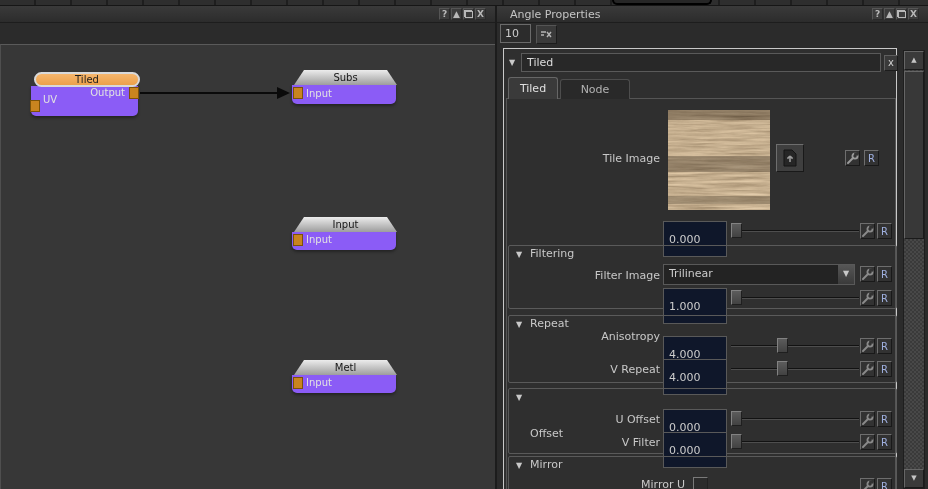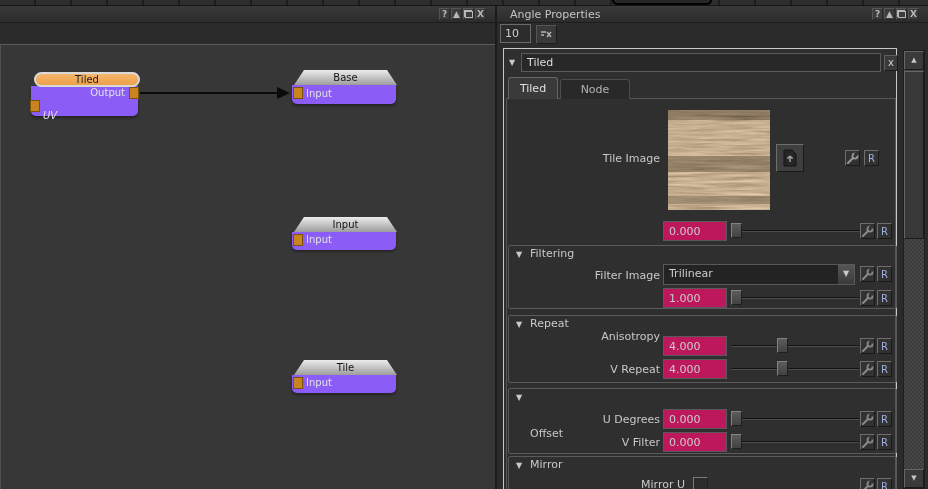--- a/index.html
+++ b/index.html
@@ -72,21 +72,21 @@
   .tab { height:22px; border:1px solid #666; border-bottom:none; border-radius:3px 3px 0 0;
     text-align:center; }
   #tab-tiled { left:4px; top:28px; width:50px; background:#3a3a3a; color:#e0e0e0;
     line-height:21px; z-index:3; }
   #tab-node { left:56px; top:30px; width:70px; height:20px; background:#292929;
     color:#b2b2b2; line-height:19px; border-color:#4d4d4d; z-index:1; }
   #tabpage { left:2px; top:49px; width:390px; height:400px; background:#2f2f2f;
     border:1px solid #555; }
 
   .lbl { position:absolute; left:0; width:156px; text-align:right; color:#c8c8c8; }
-  .field { position:absolute; width:64px; height:20px; background:#be185d;
+  .field { position:absolute; width:64px; height:36px; background:#0f172a;
     border:1px solid #595959; color:#ccc; font-size:11px; padding-left:5px;
     font-family:"DejaVu Sans", sans-serif; }
   .slider { position:absolute; width:128px; height:17px; }
   .groove { position:absolute; left:0; right:0; top:8px; height:2px; background:#121212;
     border-bottom:1px solid #4e4e4e; }
   .handle { position:absolute; top:1px; width:11px; height:15px;
     background:linear-gradient(#5c5c5c,#424242); border:1px solid;
     border-color:#828282 #1f1f1f #1f1f1f #828282; }
   .minibtn { position:absolute; width:15px; height:16px; background:#323232;
     border:1px solid; border-color:#6e6e6e #191919 #191919 #6e6e6e;
@@ -145,36 +145,36 @@
 
 <div class="abs" id="canvas">
   <div class="abs" id="wire" style="position:absolute;left:139px;top:47px;"></div>
   <div class="abs" id="wirehead" style="position:absolute;left:276px;top:42px;"></div>
 
   <div id="tiled-head" style="position:absolute;left:33px;top:27px;" class="nodehead">Tiled</div>
   <div class="nodebody" id="tiled-body" style="left:30px;top:41px;width:107px;height:30px;">
     <span style="position:absolute;right:13px;top:1px;">Output</span>
     <span class="port" style="right:-1px;top:1px;"></span>
     <span class="port" style="left:-1px;top:14px;"></span>
-    <span style="position:absolute;left:12px;top:24px;font-style:italic;">UV</span>
-  </div>
-
-  <div class="trap" style="left:293px;top:25px;width:103px;">Base</div>
+    <span style="position:absolute;left:12px;top:8px;">UV</span>
+  </div>
+
+  <div class="trap" style="left:293px;top:25px;width:103px;">Subs</div>
   <div class="nodebody" style="left:291px;top:40px;width:104px;height:19px;">
     <span class="port" style="left:1px;top:2px;"></span>
     <span style="position:absolute;left:14px;top:3px;">Input</span>
   </div>
 
   <div class="trap" style="left:293px;top:172px;width:103px;">Input</div>
   <div class="nodebody" style="left:291px;top:187px;width:104px;height:18px;">
     <span class="port" style="left:1px;top:2px;"></span>
     <span style="position:absolute;left:14px;top:2px;">Input</span>
   </div>
 
-  <div class="trap" style="left:293px;top:315px;width:103px;">Tile</div>
+  <div class="trap" style="left:293px;top:315px;width:103px;">Metl</div>
   <div class="nodebody" style="left:291px;top:330px;width:104px;height:18px;">
     <span class="port" style="left:1px;top:2px;"></span>
     <span style="position:absolute;left:14px;top:2px;">Input</span>
   </div>
 </div>
 
 <input class="abs" id="histfield" value="10" style="">
 <div class="abs" id="histbtn">
   <svg width="13" height="11" viewBox="0 0 13 11">
     <path d="M1 3 h5 M1 6 h3" stroke="#b5b5b5" stroke-width="1.4"></path>
@@ -298,21 +298,21 @@
       <path d="M2 11 L7 6" stroke="#8a8a8a" stroke-width="2" stroke-linecap="round"></path>
       <circle cx="9" cy="4" r="2.6" fill="none" stroke="#8a8a8a" stroke-width="1.8"></circle>
       <rect x="8.2" y="0.4" width="4" height="3.2" fill="#323232"></rect>
     </svg>
   </div>
   <div class="cb minibtn rbtn" style="left:373px;top:312px;">R</div>
 
   <div class="groupbox" style="top:339px;height:66px;"></div>
   <span class="cb tri gb-tri" style="top:344px;">▼</span>
   <span class="cb" style="left:26px;top:341px;margin-top:37px;">Offset</span>
-  <span class="lbl" style="top:364px;">U Degrees</span>
+  <span class="lbl" style="top:364px;">U Offset</span>
   <input class="field" style="left: 159px; top: 360px;" value="0.000">
   <div class="slider" style="left:227px;top:361px;">
     <div class="groove"></div>
     <div class="handle" style="left: 0px;"></div>
   </div>
   <div class="cb minibtn" style="left:356px;top:362px;">
     <svg width="13" height="13" viewBox="0 0 13 13">
       <path d="M2 11 L7 6" stroke="#8a8a8a" stroke-width="2" stroke-linecap="round"></path>
       <circle cx="9" cy="4" r="2.6" fill="none" stroke="#8a8a8a" stroke-width="1.8"></circle>
       <rect x="8.2" y="0.4" width="4" height="3.2" fill="#323232"></rect>

